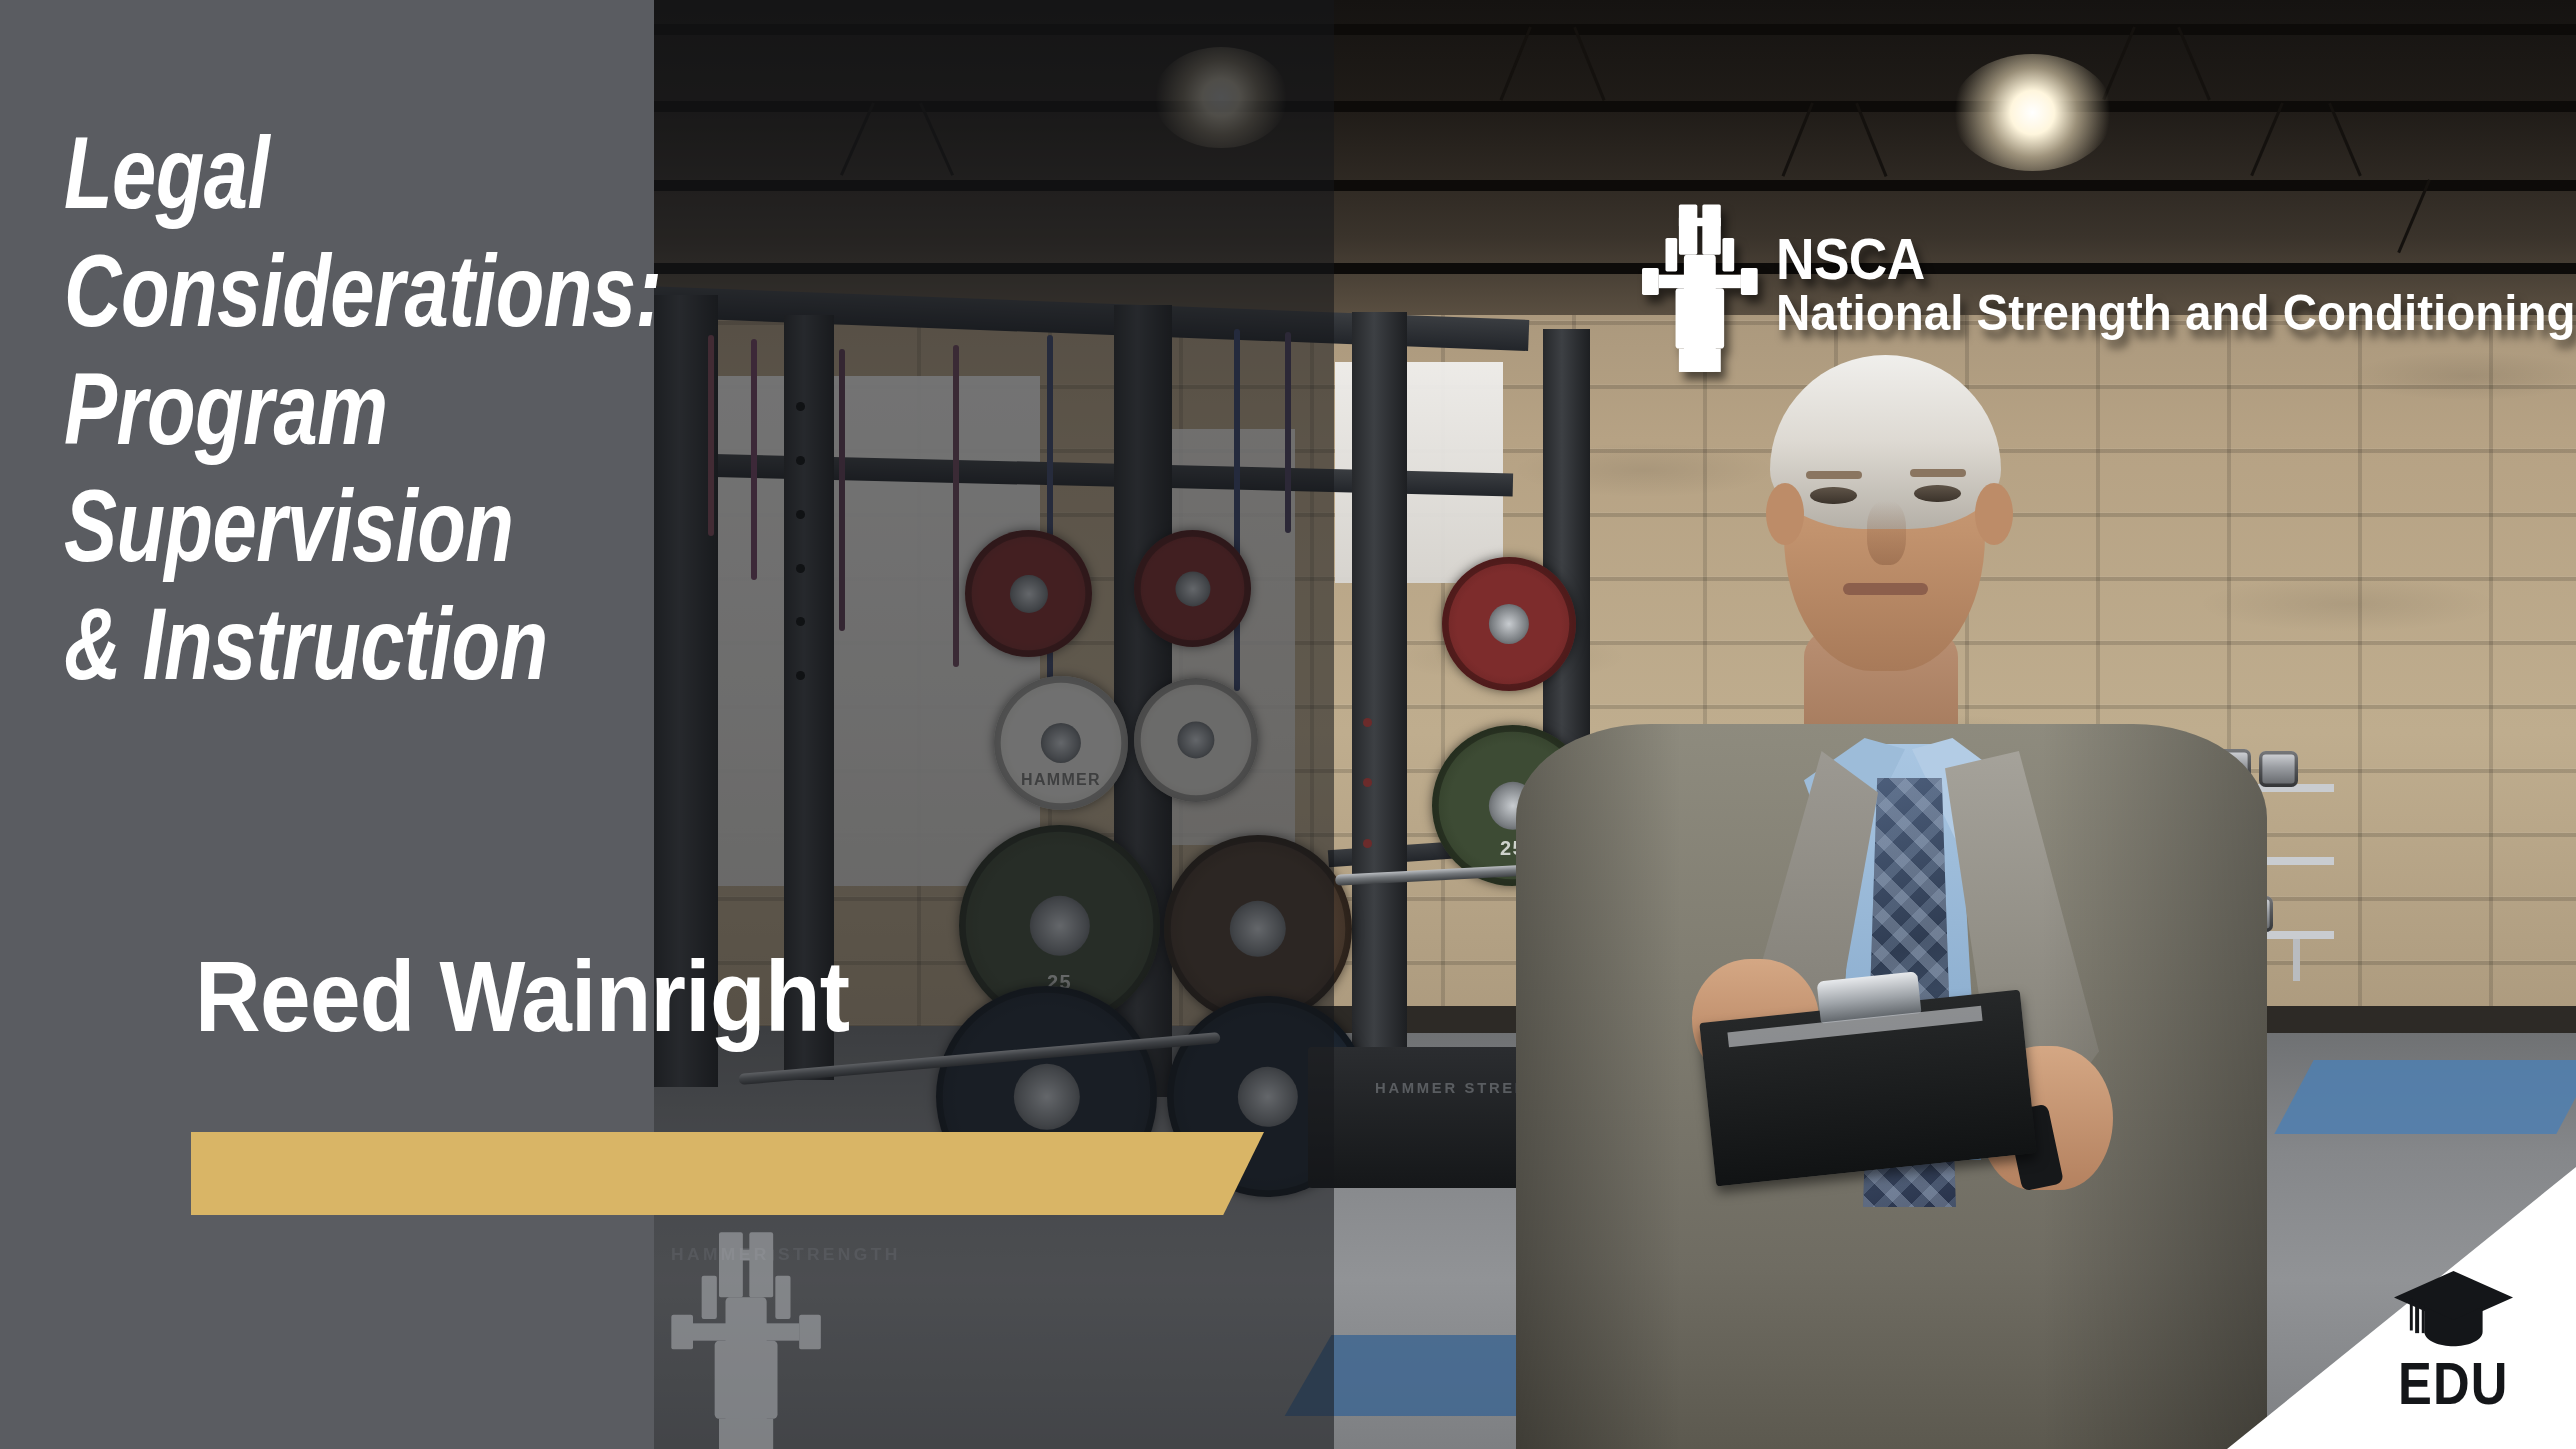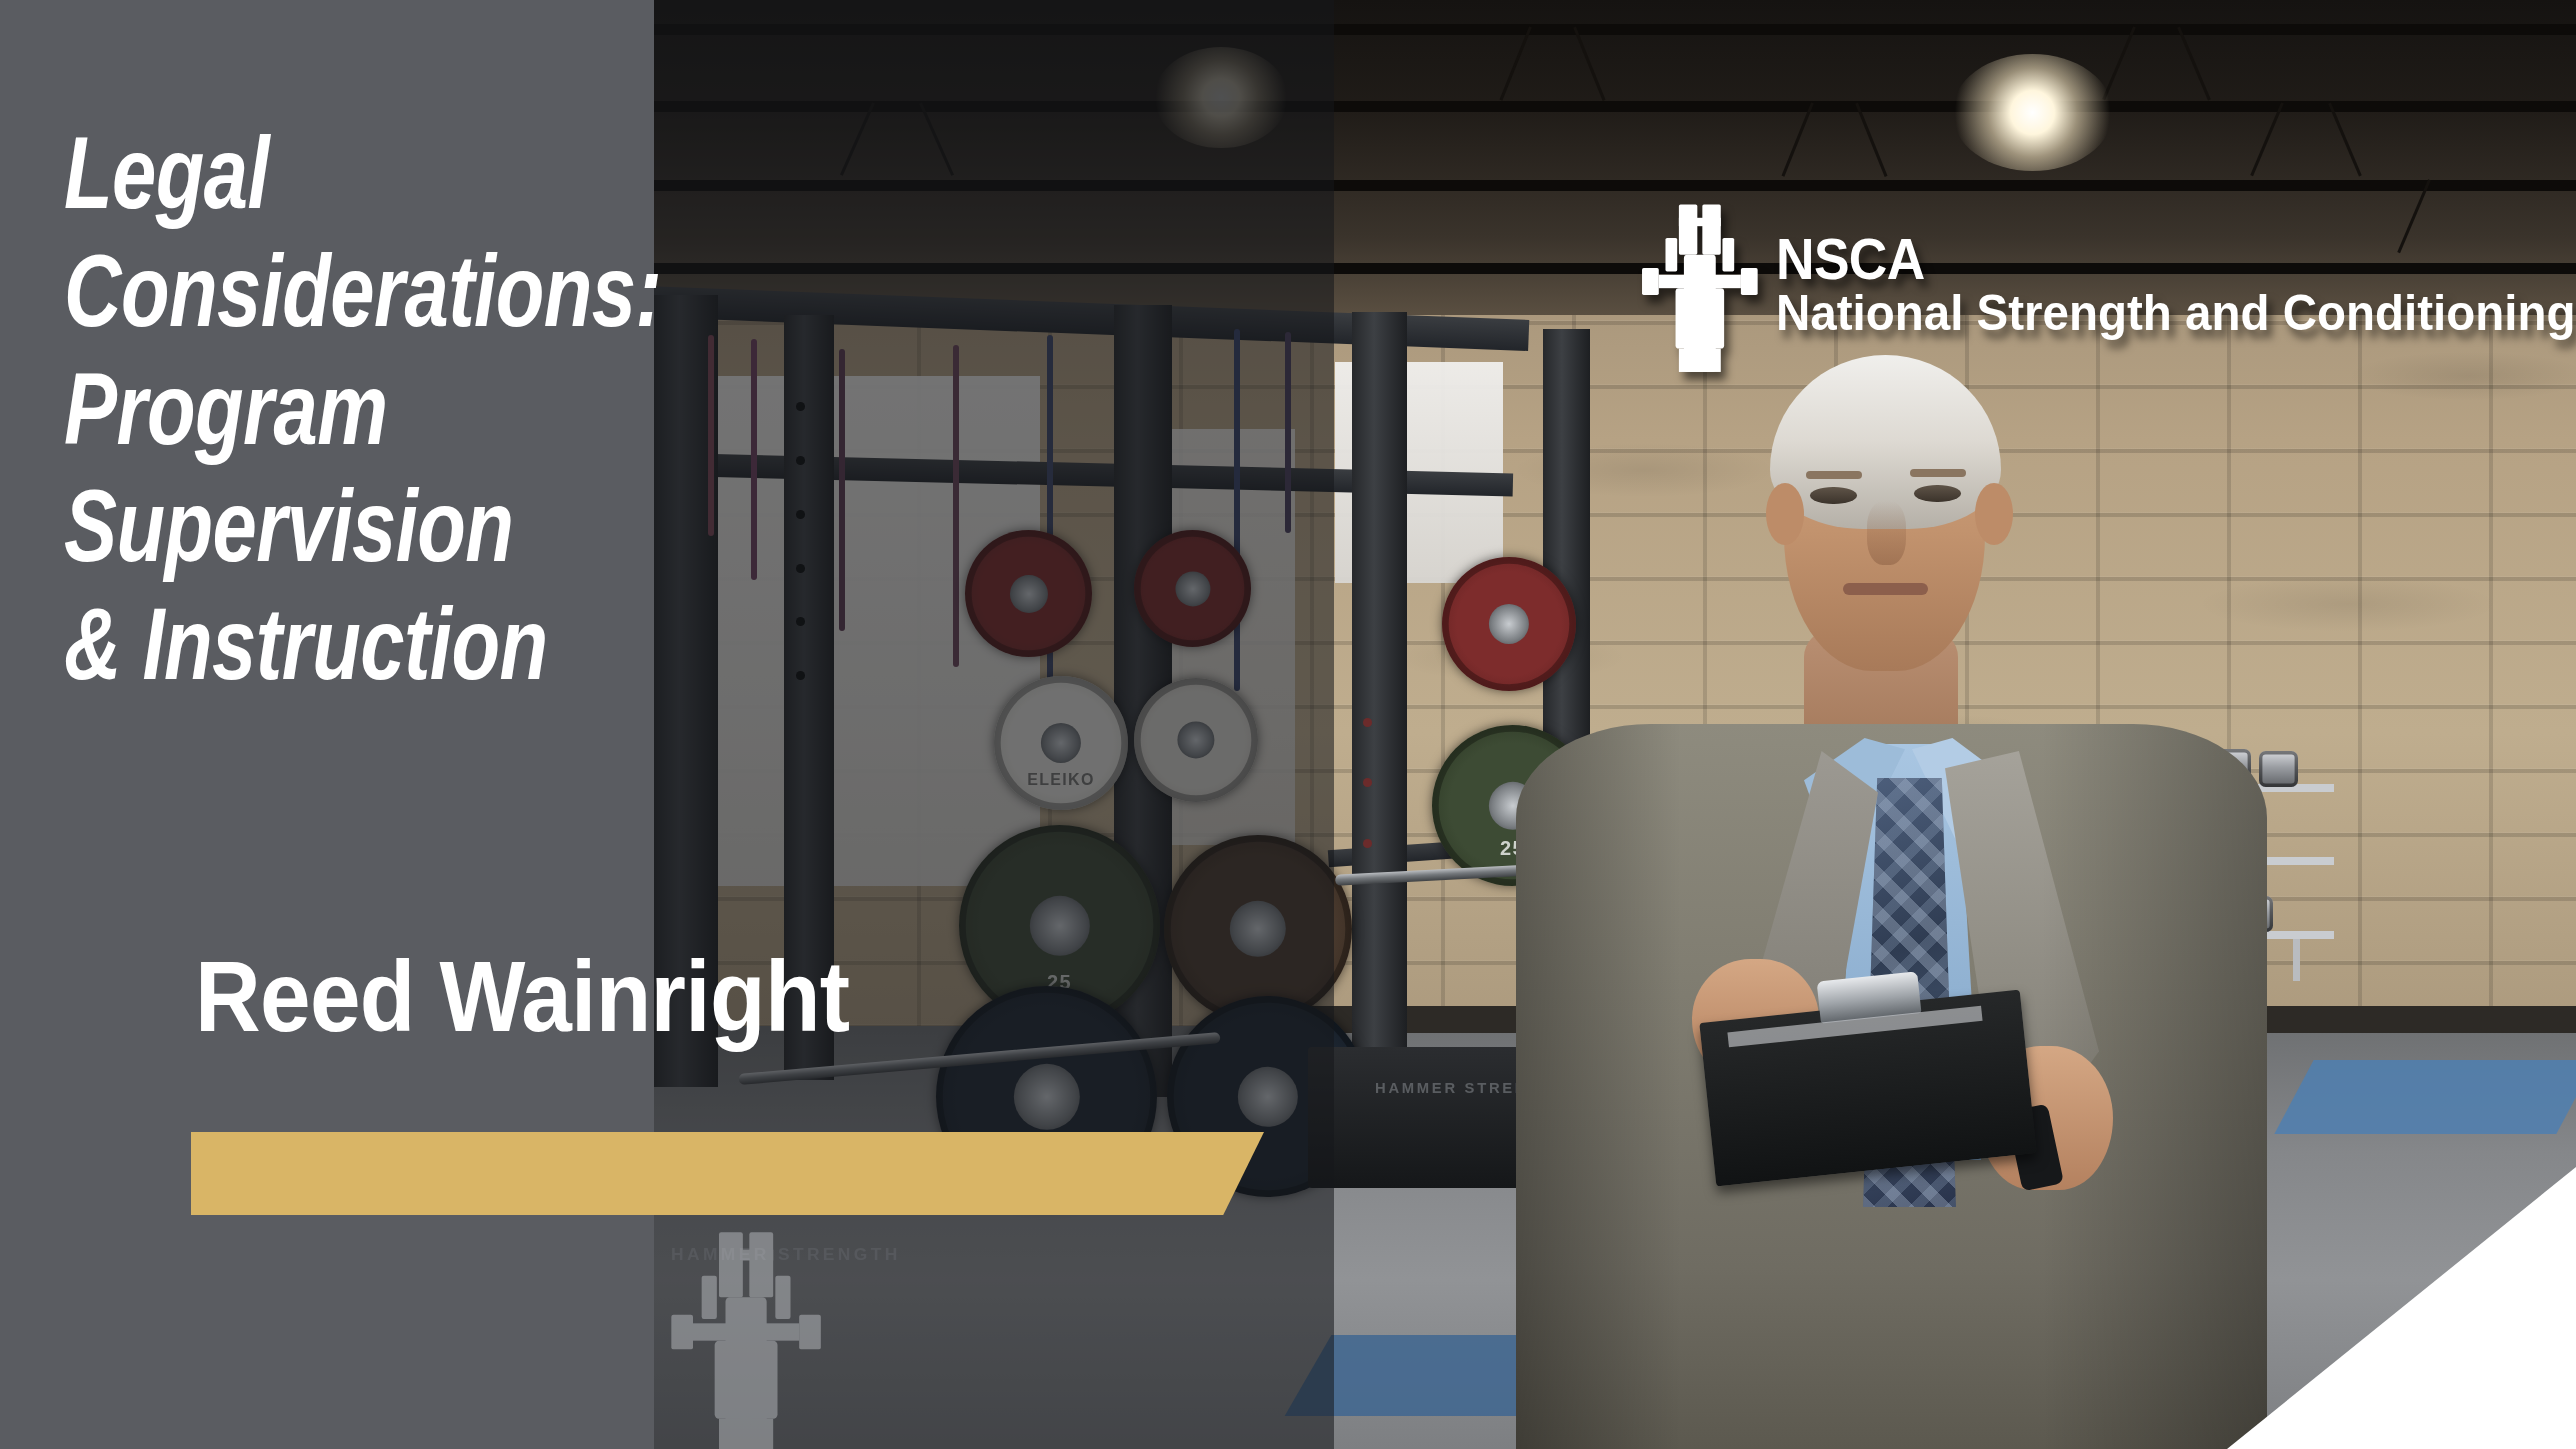--- a/index.html
+++ b/index.html
@@ -447,21 +447,21 @@
     <div class="band" style="left:1285px;top:332px;height:201px;background:#4a3f5c;"></div>
 
     <div class="plate" style="left:965px;top:530px;width:127px;height:127px;background:radial-gradient(circle,#7d2b2b 55%,#5a1d1d 100%);">
       <div class="hub"></div>
     </div>
     <div class="plate" style="left:1134px;top:530px;width:117px;height:117px;background:radial-gradient(circle,#7a2a2a 55%,#561c1c 100%);">
       <div class="hub"></div>
     </div>
     <div class="plate" style="left:994px;top:676px;width:134px;height:134px;background:radial-gradient(circle,#e4e2dc 55%,#b9b6ae 100%);">
       <div class="hub"></div>
-      <div class="lbl" style="color:rgba(40,40,40,.6);font-size:16px;">ELEIKO</div>
+      <div class="lbl" style="color:rgba(40,40,40,.6);font-size:16px;">HAMMER</div>
     </div>
     <div class="plate" style="left:1134px;top:678px;width:124px;height:124px;background:radial-gradient(circle,#d9d6cf 55%,#a9a69e 100%);">
       <div class="hub"></div>
     </div>
     <div class="plate" style="left:959px;top:825px;width:201px;height:201px;background:radial-gradient(circle,#3f4a38 55%,#28301f 100%);">
       <div class="hub"></div>
       <div class="lbl">25</div>
     </div>
     <div class="plate" style="left:1164px;top:835px;width:188px;height:188px;background:radial-gradient(circle,#4a3a2e 55%,#2b2119 100%);">
       <div class="hub"></div>
@@ -574,15 +574,25 @@
 
   <div class="title">Legal
 Considerations:
 Program
 Supervision
 &amp; Instruction</div>
   <div class="presenter-name">Reed Wainright</div>
   <div class="gold-bar"></div>
 
   <div class="edu-corner"></div>
+  <div class="edu-logo">
+    <svg width="127" height="86" viewBox="0 0 96 64" aria-hidden="true">
+      <polygon points="48,4 93,24 48,44 3,24" fill="#141619"></polygon>
+      <path d="M26,31 L26,50 C26,57 38,61 48,61 C58,61 70,57 70,50 L70,31 L48,41 Z" fill="#141619"></path>
+      <rect x="19" y="27" width="3" height="24" fill="#141619"></rect>
+      <rect x="24" y="29" width="2.2" height="22" fill="#141619"></rect>
+      <rect x="15" y="25" width="2.2" height="24" fill="#141619"></rect>
+    </svg>
+    <div class="edu-word">EDU</div>
+  </div>
 
 </div>
 
 
 </body></html>

